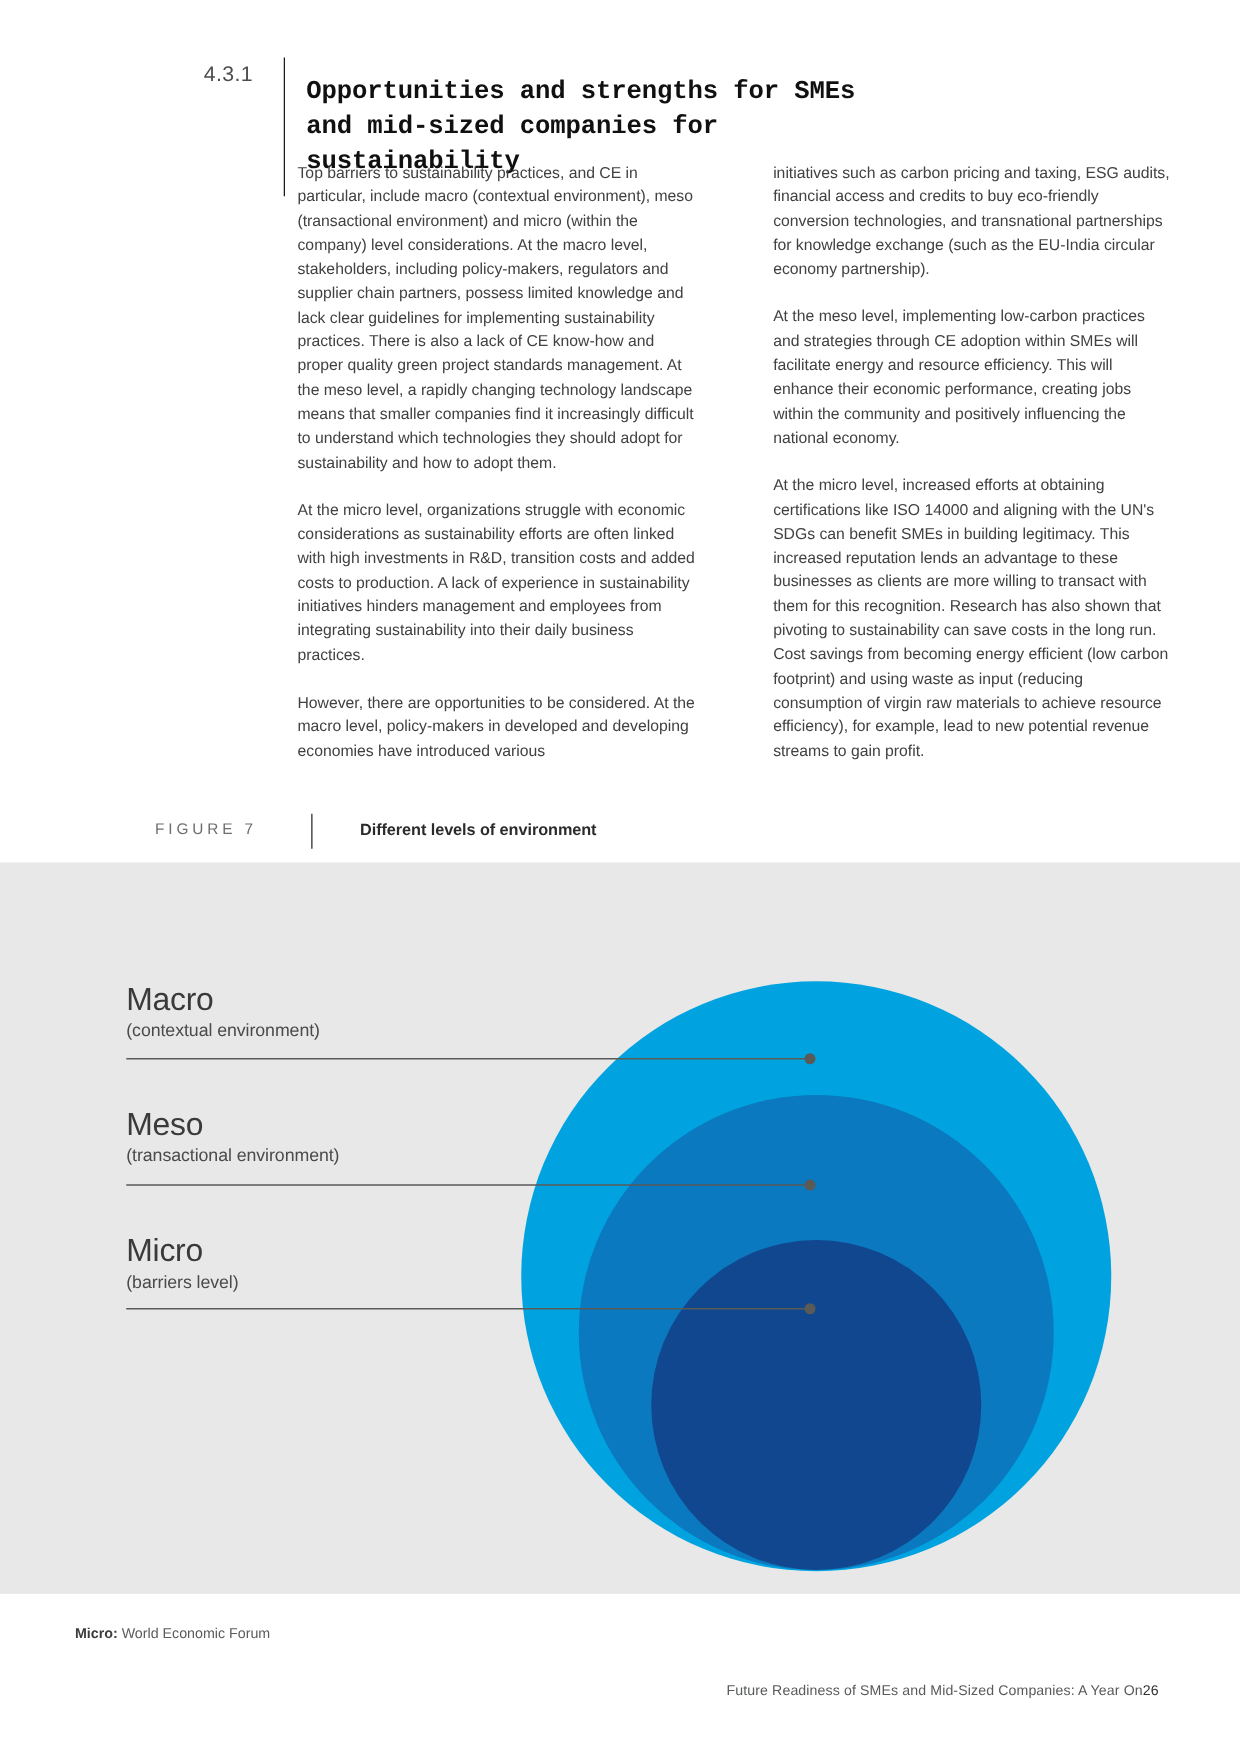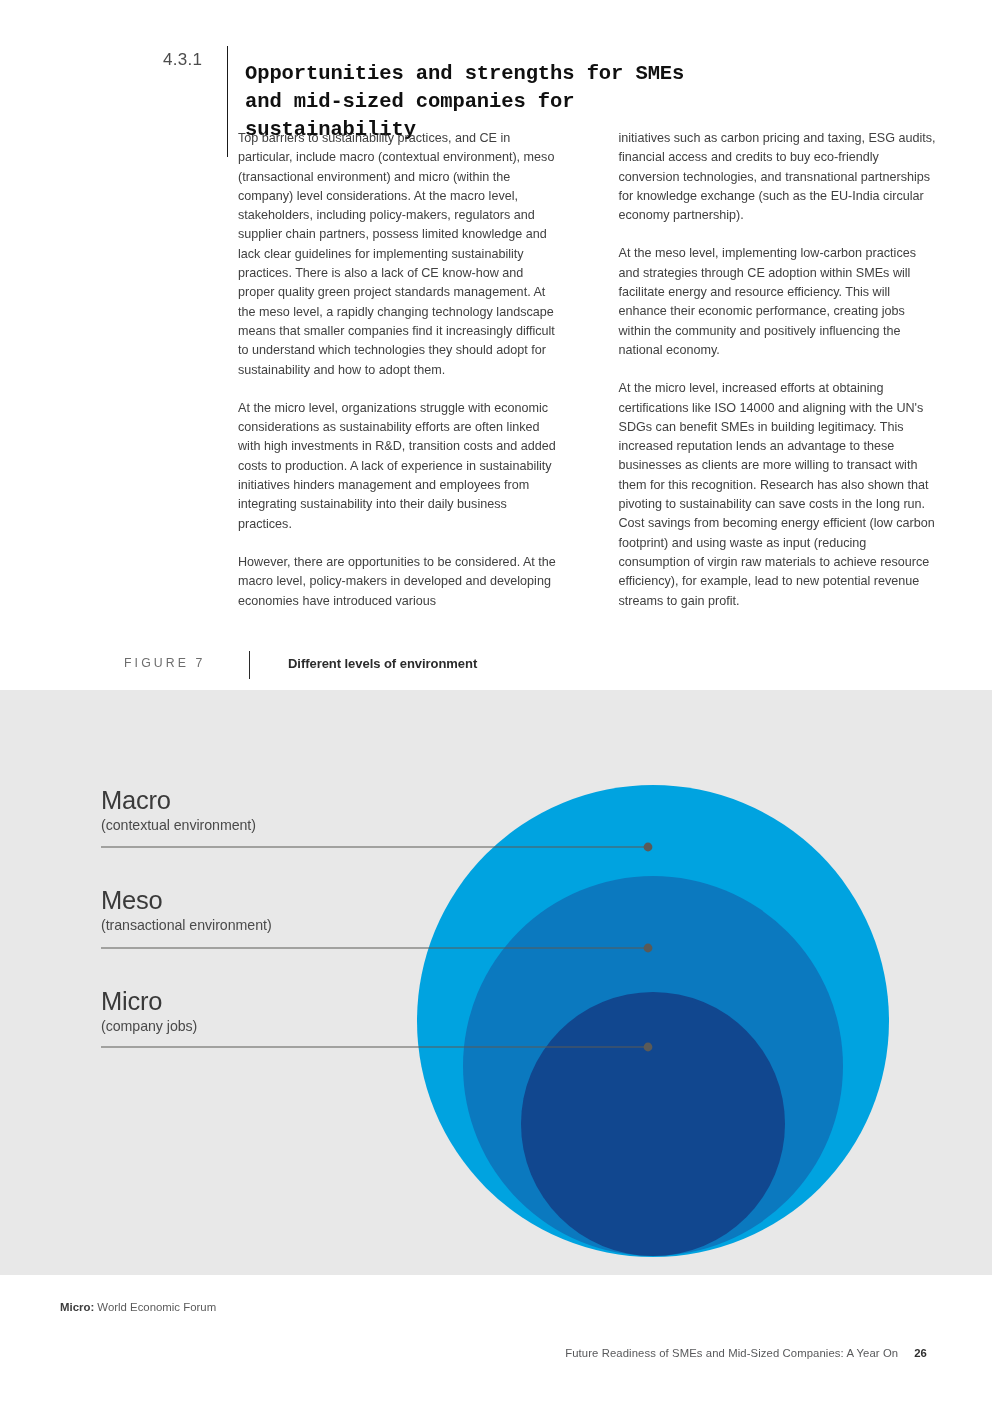--- a/index.html
+++ b/index.html
@@ -173,23 +173,22 @@
   .page-footer {
     position: absolute;
     right: 65px;
     top: 1347px;
     font-size: 11.3px;
     color: #58595b;
     letter-spacing: 0.1px;
     white-space: nowrap;
   }
   .page-footer .pnum {
-    font-weight: 700;
+    font-weight: 400;
     color: #2f2f2f;
-    margin-left: 16px;
   }
 </style>
 </head>
 <body>
 
 <div class="page-top">
 
   <div class="section-head">
     <div class="section-number">4.3.1</div>
     <div class="section-rule"></div>
@@ -242,21 +241,21 @@
     <div class="legend-sub">(contextual environment)</div>
   </div>
 
   <div class="legend meso">
     <div class="legend-title">Meso</div>
     <div class="legend-sub">(transactional environment)</div>
   </div>
 
   <div class="legend micro">
     <div class="legend-title">Micro</div>
-    <div class="legend-sub">(company jobs)</div>
+    <div class="legend-sub">(barriers level)</div>
   </div>
 
 </div>
 
 <div class="source-note">
   <b>Micro:</b><span> World Economic Forum</span>
 </div>
 
 <div class="page-footer">
   <span>Future Readiness of SMEs and Mid-Sized Companies: A Year On</span><span class="pnum">26</span>

